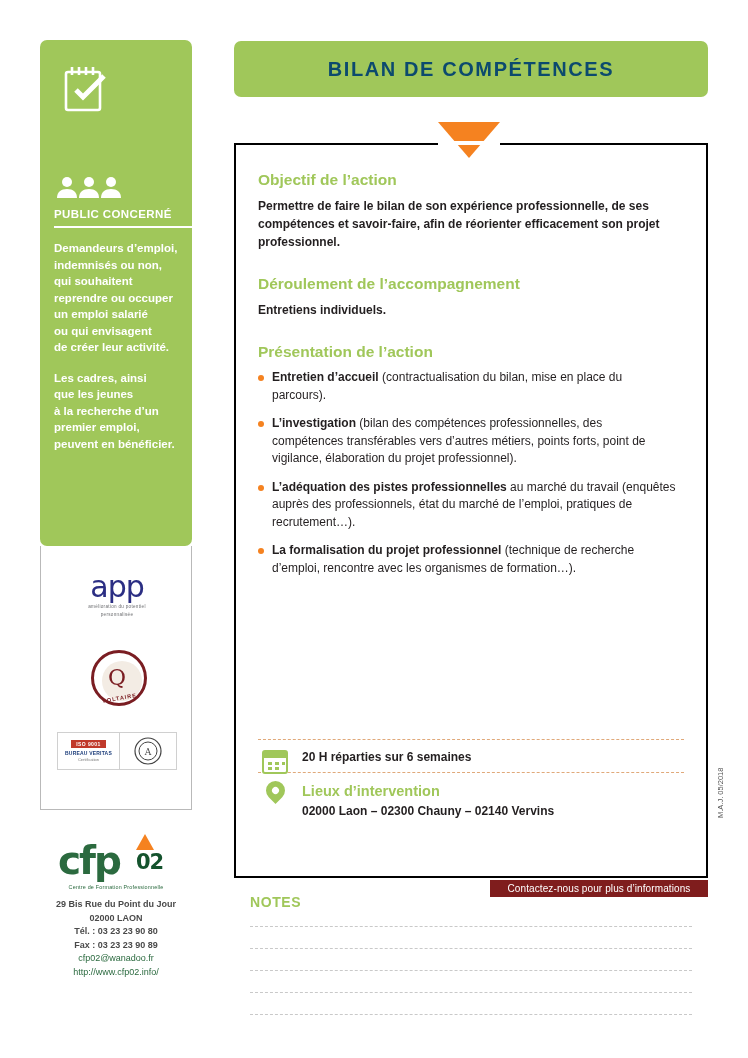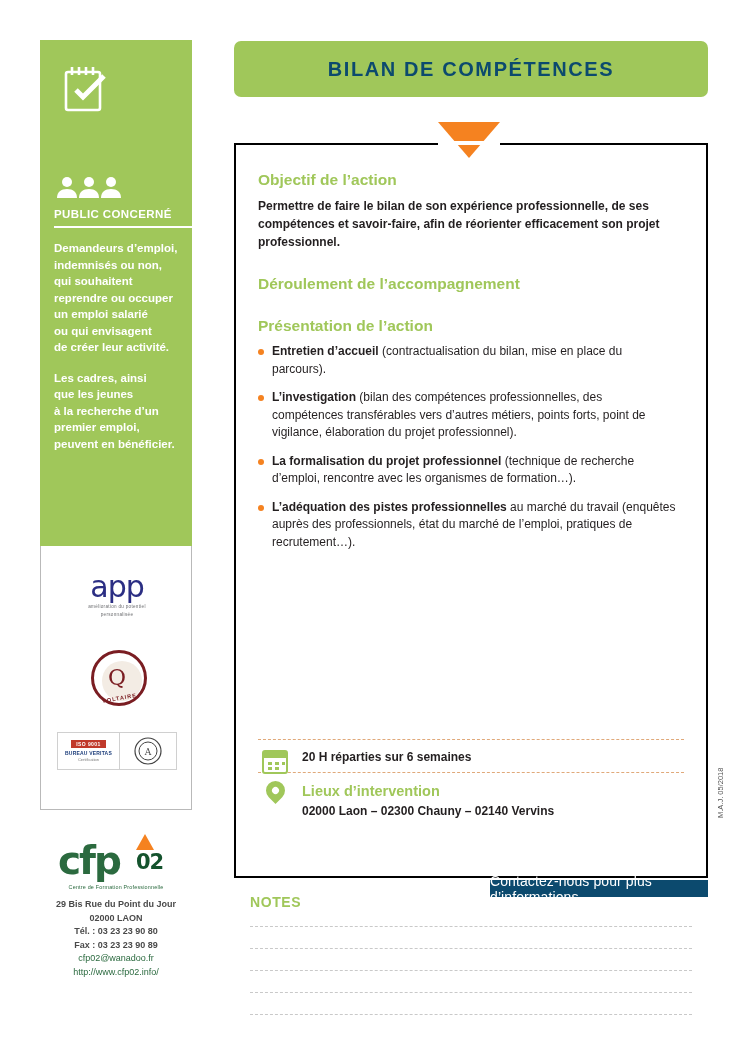--- a/index.html
+++ b/index.html
@@ -21,20 +21,21 @@
     left: 40px;
     top: 40px;
     width: 152px;
   }
   .green-panel {
     background: #a0c75a;
     width: 152px;
     height: 506px;
     padding: 16px 0 0 14px;
     position: relative;
+    border-radius: 7px;
   }
   .notepad-icon { margin-top: 8px; margin-left: 6px; }
   .people-icon  { margin-top: 56px; margin-left: 2px; }
 
   .panel-title {
     color: #ffffff;
     font-size: 11.5px;
     font-weight: bold;
     letter-spacing: .4px;
     margin-top: 6px;
@@ -292,23 +293,23 @@
   .icon-pin::after {
     content: ""; position: absolute;
     left: 6px; top: 6px; width: 7px; height: 7px;
     border-radius: 50%; background: #ffffff;
   }
 
   .contact-band {
     position: absolute;
     left: 490px; top: 880px;
     width: 218px; height: 17px;
-    background: #0c4a6e;
+    background: #7f1d1d;
     color: #ffffff;
-    font-size: 14px;
+    font-size: 10px;
     display: flex; align-items: center; justify-content: center;
     letter-spacing: .1px;
   }
 
   
   .notes {
     position: absolute;
     left: 234px; top: 894px;
     width: 474px;
   }
@@ -431,35 +432,36 @@
 <div class="arrow-down"></div>
 <div class="arrow-notch"></div>
 
 <div class="main-card">
   <div class="card-inner">
 
     <h2 class="sec">Objectif de l’action</h2>
     <p class="body-bold">Permettre de faire le bilan de son expérience professionnelle, de ses compétences et savoir-faire, afin de réorienter efficacement son projet professionnel.</p>
 
     <h2 class="sec sp">Déroulement de l’accompagnement</h2>
+    <p class="body-bold">Entretiens individuels.</p>
 
     <h2 class="sec sp">Présentation de l’action</h2>
 
     <ul class="bullets">
       <li>
         <b>Entretien d’accueil</b><span> (contractualisation du bilan, mise en place du parcours).</span>
       </li>
       <li>
         <b>L’investigation</b><span> (bilan des compétences professionnelles, des compétences transférables vers d’autres métiers, points forts, point de vigilance, élaboration du projet professionnel).</span>
       </li>
       <li>
-        <b>La formalisation du projet professionnel</b><span> (technique de recherche d’emploi, rencontre avec les organismes de formation…).</span>
+        <b>L’adéquation des pistes professionnelles</b><span> au marché du travail (enquêtes auprès des professionnels, état du marché de l’emploi, pratiques de recrutement…).</span>
       </li>
       <li>
-        <b>L’adéquation des pistes professionnelles</b><span> au marché du travail (enquêtes auprès des professionnels, état du marché de l’emploi, pratiques de recrutement…).</span>
+        <b>La formalisation du projet professionnel</b><span> (technique de recherche d’emploi, rencontre avec les organismes de formation…).</span>
       </li>
     </ul>
   </div>
 
   <div class="info-block">
     <div class="dashed"></div>
 
     <div class="info-row">
       <div class="icon-cal">
         <span class="gridline" style="left:4px; top:10px; width:4px; height:3px;"></span>

